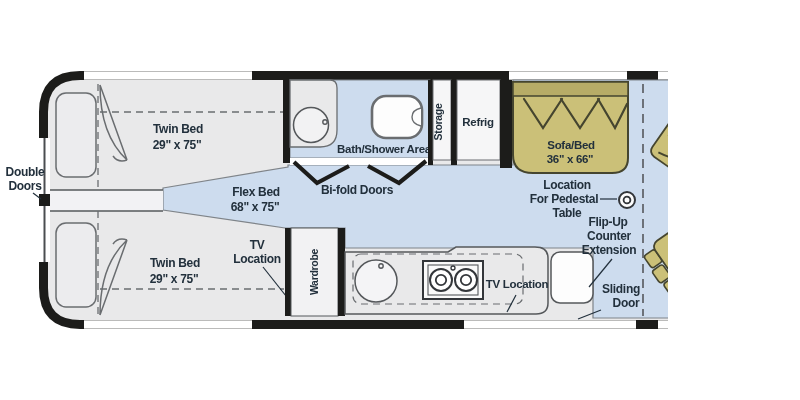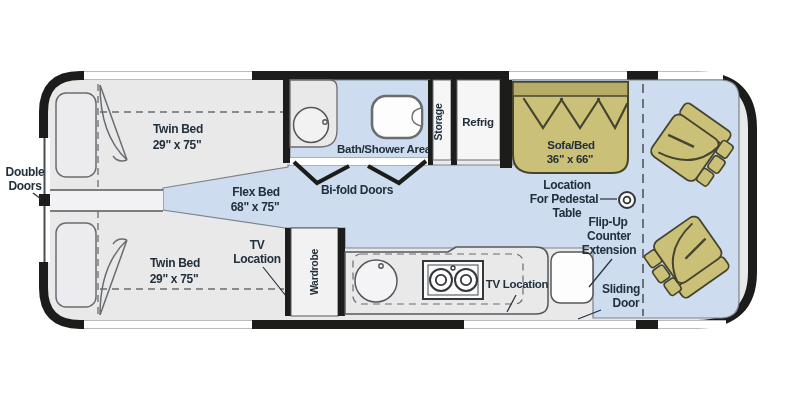--- a/index.html
+++ b/index.html
@@ -1,16 +1,16 @@
 <!DOCTYPE html>
 <html><head>
 <meta charset="utf-8">
 <style>
   html,body{margin:0;padding:0;background:#fff;}
-  .stage{width:800px;height:400px;position:relative;background:#fff;overflow:hidden;}
+  .stage{width:668px;height:400px;position:relative;background:#fff;overflow:hidden;}
   svg{display:block;}
   .lbl{font-family:"Liberation Sans",sans-serif;font-weight:bold;font-size:12px;
        fill:#22303c;letter-spacing:-0.3px;text-anchor:middle;}
   .lbl-sm{font-size:10.5px;}
   .lbl-md{font-size:11.5px;}
   .ptr{stroke:#22303c;stroke-width:1.2;fill:none;}
   .wallline{stroke:#55585b;stroke-width:1.3;fill:none;}
 </style>
 </head>
 <body>

